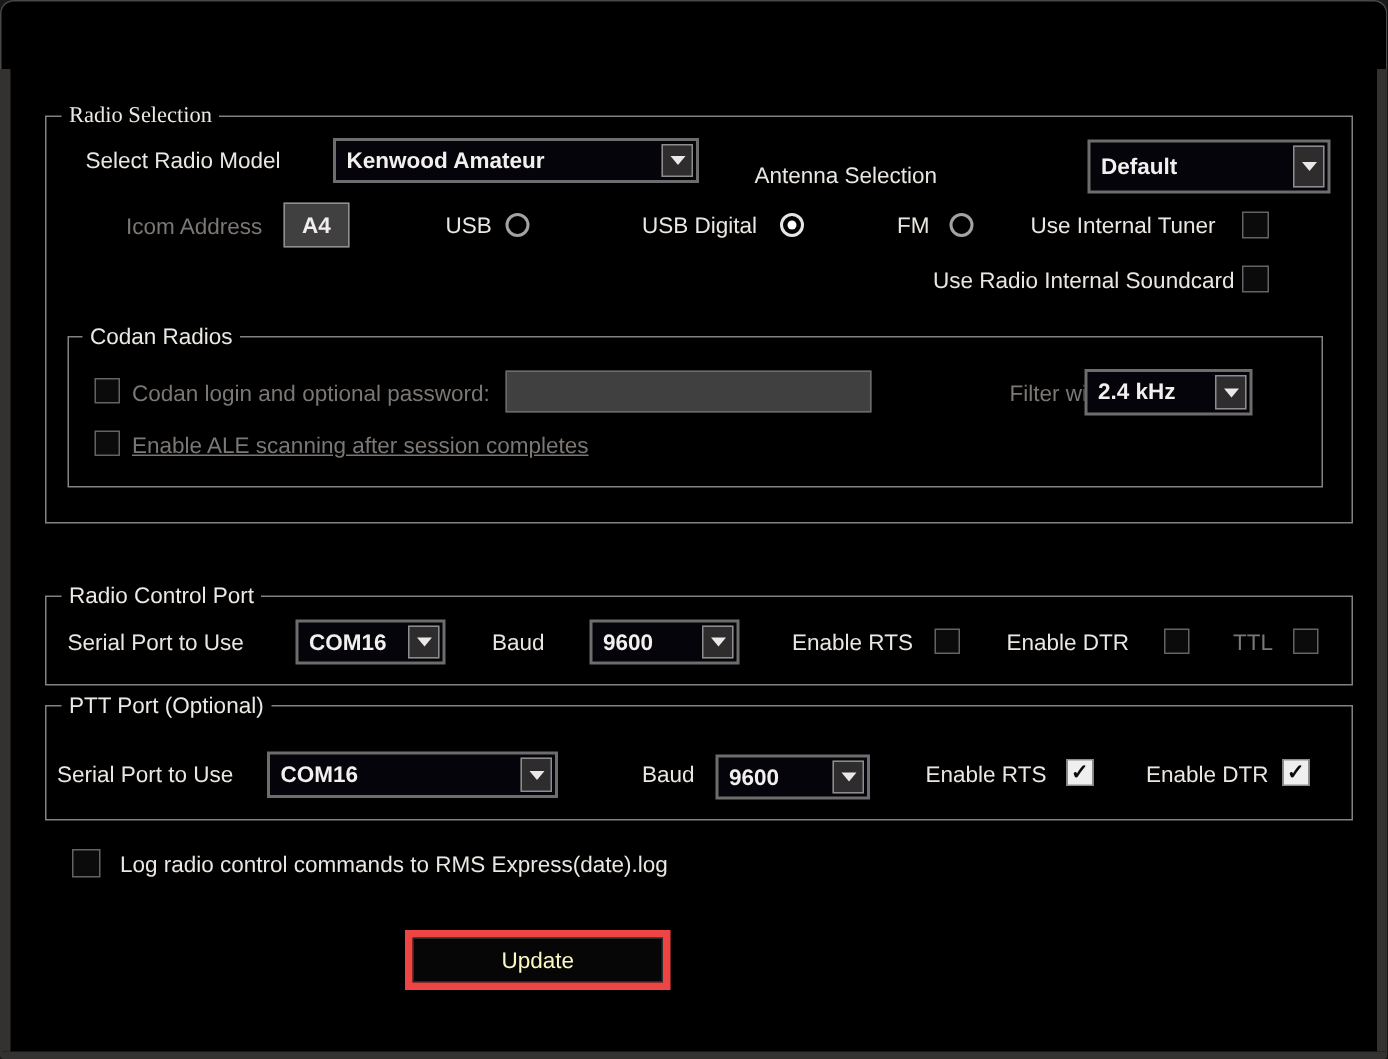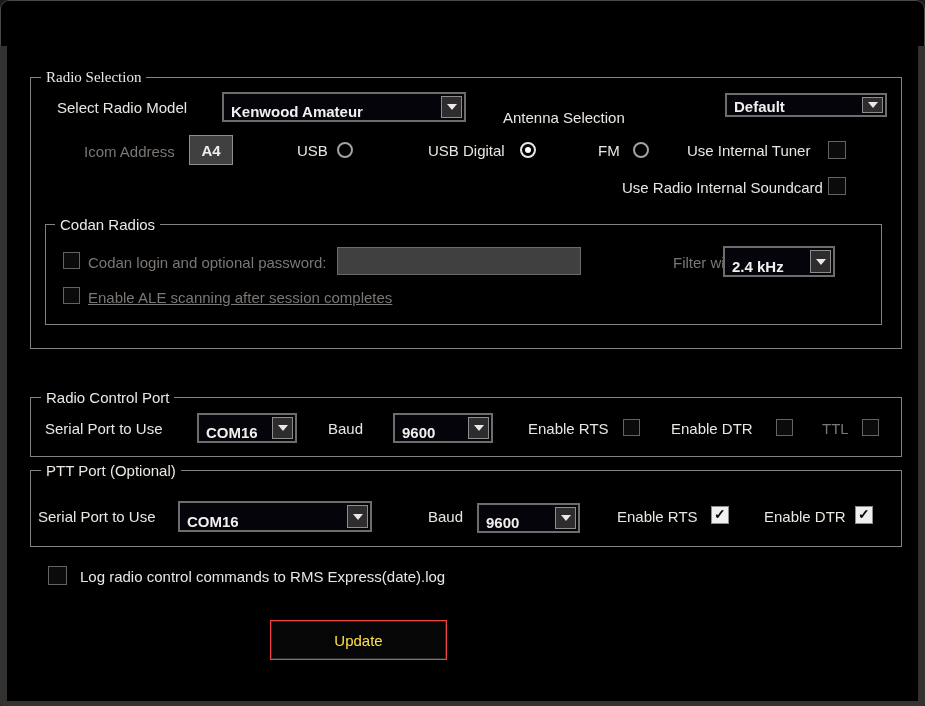--- a/index.html
+++ b/index.html
@@ -22,34 +22,34 @@
   .close-btn{
     position:absolute;left:860px;top:1px;width:58px;height:45px;background:#2a2727;
     border-radius:0 8px 0 0;display:flex;align-items:center;justify-content:center;
     color:#716d6d;font-size:18px;font-weight:bold;cursor:pointer;
   }
   
   .lbl{position:absolute;font-size:15px;color:#eae6e2;white-space:nowrap;line-height:18px;}
   .dim{color:#7b7774;}
   .group{position:absolute;border:1px solid #828282;}
   .group-title{position:absolute;top:-10px;font-size:15px;color:#ece8e4;background:#000;padding:0 5px;white-space:nowrap;line-height:19px;}
-  .combo{position:absolute;border:2px solid #6d6d6d;background:#04040a;box-sizing:border-box;display:flex;align-items:flex-end;cursor:pointer;}
+  .combo{position:absolute;border:2px solid #6d6d6d;background:#04040a;box-sizing:border-box;display:flex;align-items:center;cursor:pointer;}
   .combo-value{padding-left:7px;font-size:15px;font-weight:600;color:#f3efef;white-space:nowrap;}
   .combo-arrow{position:absolute;top:2px;right:2px;bottom:2px;width:21px;background:#2e2c2c;border:1px solid #8d8d8d;box-sizing:border-box;display:flex;align-items:center;justify-content:center;}
   .combo-arrow::after{content:"";border-left:5px solid transparent;border-right:5px solid transparent;border-top:6px solid #e9e9e9;}
   .cb{position:absolute;width:17px;height:17px;background:#0b0b0b;border:1px solid #636363;box-sizing:border-box;cursor:pointer;}
   .cb.checked{background:#efefef;border-color:#8d8d8d;}
   .cb.checked::after{content:"\2713";position:absolute;left:2px;top:-1px;color:#0a0a0a;font-size:14px;font-weight:bold;line-height:17px;}
   .radio{position:absolute;width:16px;height:16px;border-radius:50%;border:2px solid #a3a3a3;background:#000;box-sizing:border-box;cursor:pointer;}
   .radio.checked{border-color:#e6e6e6;}
   .radio.checked::after{content:"";position:absolute;left:50%;top:50%;transform:translate(-50%,-50%);width:6px;height:6px;border-radius:50%;background:#fff;}
   .textbox{position:absolute;background:#404040;border:1px solid #8f8f8f;color:#f1eded;font-size:15px;font-weight:600;font-family:"Liberation Sans",sans-serif;box-sizing:border-box;outline:none;}
   .btn{
-    position:absolute;background:#060606;border:1px solid #ef4444;box-shadow:inset 0 0 0 1px #2b2b2b;
-    color:#fde047;font-size:15px;font-family:"Liberation Sans",sans-serif;cursor:pointer;
+    position:absolute;background:#060606;border:5px solid #ef4444;box-shadow:inset 0 0 0 1px #2b2b2b;
+    color:#fef9c3;font-size:15px;font-family:"Liberation Sans",sans-serif;cursor:pointer;
   }
 </style>
 </head>
 <body>
 
 <div class="window">
 
   <div class="frame-left"></div>
   <div class="frame-right"></div>
   <div class="frame-bottom"></div>
@@ -57,21 +57,21 @@
   <div class="group" style="left:30px;top:77px;width:870px;height:270px;font-family:Liberation Serif, serif;">
     <span class="group-title" style="left:10px;">Radio Selection</span>
   </div>
 
   <span class="lbl" style="left:57px;top:99px;">Select Radio Model</span>
   <div class="combo" style="left:222px;top:92px;width:244px;height:30px;">
     <span class="combo-value">Kenwood Amateur</span>
     <span class="combo-arrow"></span>
   </div>
   <span class="lbl" style="left:503px;top:99px;margin-top:10px;">Antenna Selection</span>
-  <div class="combo" style="left:725px;top:93px;width:162px;height:24px;">
+  <div class="combo" style="left:725px;top:93px;width:162px;height:36px;">
     <span class="combo-value">Default</span>
     <span class="combo-arrow"></span>
   </div>
 
   <span class="lbl dim" style="left:84px;top:143px;">Icom Address</span>
   <input class="textbox" style="left: 189px; top: 135px; width: 44px; height: 30px; text-align: center;" value="A4">
 
   <span class="lbl" style="left:297px;top:142px;">USB</span>
   <span class="radio" style="left:337px;top:142px;"></span>
 

